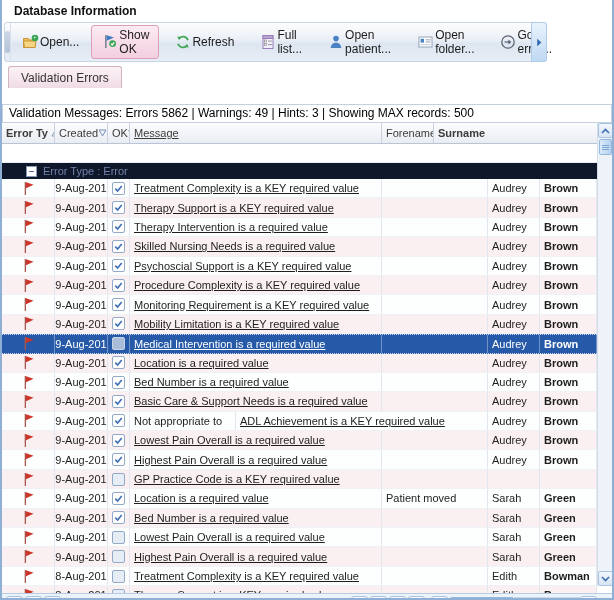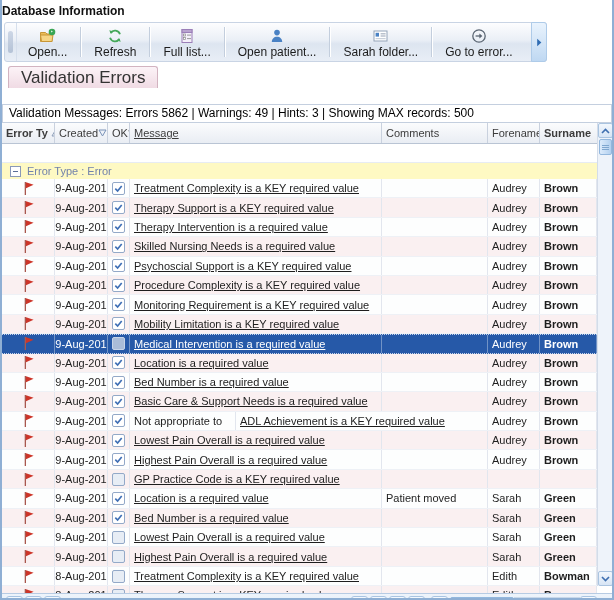--- a/index.html
+++ b/index.html
@@ -1,59 +1,59 @@
 <!DOCTYPE html>
 <html><head>
 <meta charset="utf-8">
 <style>
   html,body{margin:0;padding:0;background:#f4f6f9;}
   *{box-sizing:border-box;font-family:"Liberation Sans",sans-serif;}
   .win{position:relative;width:614px;height:600px;background:#fff;
        border-left:2px solid #8fafd4;border-right:2px solid #8fafd4;border-bottom:2px solid #8fafd4;
        overflow:hidden;}
   
-  .title{height:22px;line-height:22px;padding-left:0;font-size:12px;font-weight:bold;color:#111;background:#fff;}
+  .title{height:22px;line-height:22px;padding-left:12px;font-size:12px;font-weight:bold;color:#111;background:#fff;}
   
   .tbwrap{height:40px;position:relative;background:#fff;}
   .toolbar{position:absolute;left:2px;top:0;height:40px;width:543px;display:flex;align-items:stretch;
            background:linear-gradient(180deg,#fdfdfe 0%,#eaeff6 45%,#dde5f0 55%,#e8eef6 100%);
            border:1px solid #c9d4e4;border-radius:3px;}
   .grip{width:12px;display:flex;align-items:center;justify-content:center;border-right:1px solid #d6dfec;}
   .grip i{display:block;width:5px;height:22px;border-radius:3px;background:linear-gradient(180deg,#cdd7e6,#b4c2d6);}
-  .tbtn{display:flex;flex-direction:column;align-items:center;justify-content:flex-start;gap:1px;
+  .tbtn{display:flex;align-items:center;justify-content:flex-end;gap:1px;
         padding:2px 9px 3px 9px;font-size:12px;color:#1c1c1c;border:1px solid transparent;border-radius:3px;margin:2px 1px;cursor:default;}
   .tbtn svg{display:block;}
   .tbtn.pressed{background:linear-gradient(180deg,#fcebf3,#f3cfdf);border-color:#dc9fb8;}
   .tsep{width:1px;background:#c3cedd;margin:4px 2px;box-shadow:1px 0 0 #fff;}
   .tb-overflow{position:absolute;left:529px;top:0;width:16px;height:40px;border-radius:0 3px 3px 0;
         background:linear-gradient(180deg,#e9f3fd,#bfd8f2);border:1px solid #aecbe9;display:flex;align-items:center;justify-content:center;}
   
   .tabrow{height:26px;padding:4px 0 0 6px;background:#fff;display:flex;}
-  .tab{height:22px;padding:0 12px;display:flex;align-items:center;font-size:17px;color:#333;
+  .tab{height:22px;padding:0 12px;display:flex;align-items:center;font-size:12px;color:#333;
        background:linear-gradient(180deg,#fcf3f7,#f0dbe4);border:1px solid #d2b3c0;border-bottom:none;border-radius:3px 3px 0 0;}
   
   .msgbar{height:19px;border:1px solid #c4cfdf;background:#fff;font-size:12px;color:#000;
           line-height:17px;padding-left:6px;white-space:nowrap;overflow:hidden;margin-top:16px;}
   
   .grid{position:relative;height:470px;background:#fff;overflow:hidden;}
   .ghead{display:flex;width:595px;height:21px;background:linear-gradient(180deg,#fbfcfd,#e9edf3);
          border-bottom:1px solid #b9c4d4;font-size:11px;color:#3c3c3c;}
   .hcell{display:flex;align-items:center;padding:0 4px;border-right:1px solid #c9d1de;white-space:nowrap;overflow:hidden;}
   .c-type{width:53px;flex:none;font-weight:bold;}
   .c-created{width:53px;flex:none;}
   .c-ok{width:22px;flex:none;}
   .c-msg{width:252px;flex:none;text-decoration:underline;}
   .c-comments{width:106px;flex:none;}
   .c-forename{width:52px;flex:none;}
   .c-surname{width:57px;flex:none;border-right:none;font-weight:bold;}
   .sortglyph{margin-left:3px;}
   .filterglyph{margin-left:auto;}
   .gbody{width:595px;height:449px;overflow:hidden;}
   .ggap{height:18px;background:#fff;}
-  .grouprow{height:17px;display:flex;align-items:center;font-size:11px;color:#7182ab;border-top:1px solid #e7ecf3;padding-left:8px;gap:6px;background:#fef9c3;}
+  .grouprow{height:17px;display:flex;align-items:center;font-size:11px;color:#7182ab;border-top:1px solid #e7ecf3;padding-left:24px;gap:6px;background:#0f172a;}
   .gbox{width:11px;height:11px;border:1px solid #8a99b8;background:#fff;position:relative;flex:none;}
   .gbox:before{content:"";position:absolute;left:2px;right:2px;top:4px;height:1px;background:#5c6f96;}
   .grow{display:flex;height:19.4px;background:#fdfefe;border-bottom:1px solid #eef1f6;font-size:11px;color:#1e1e1e;}
   .grow.alt{background:#faf0f1;}
   .grow.sel{background:#2659a8;color:#fff;border-top:1px dotted #c7d4ea;border-bottom:1px dotted #c7d4ea;}
   .gcell{display:flex;align-items:center;padding:0 4px;border-right:1px solid #e2e6ee;white-space:nowrap;overflow:hidden;}
   .grow.sel .gcell{border-right-color:rgba(255,255,255,.35);}
   .gcell.c-type{justify-content:center;}
   .gcell.c-created{justify-content:center;padding:0 2px;}
   .gcell.c-ok{justify-content:center;padding:0;}
@@ -98,20 +98,31 @@
           <svg width="17" height="16" viewBox="0 0 17 16">
               <path d="M1.5 4.5h5l1.5 1.5h5v7.5h-11.5z" fill="#edbd59" stroke="#c79636" stroke-width="1"></path>
               <path d="M1.5 7h12.5l-1 6.5H2.5z" fill="#f6d584" stroke="#c79636" stroke-width="1"></path>
               <circle cx="13" cy="4" r="3.3" fill="#3aa655"></circle>
               <path d="M11.6 4.4h2l-1-1.6z" fill="#fff" transform="rotate(90 12.8 3.8)"></path>
             </svg>
         </span>
         <span>Open...</span>
       </div>
 
+      <div class="tbtn pressed">
+        <span>
+          <svg width="17" height="16" viewBox="0 0 17 16">
+              <rect x="4" y="1" width="1.6" height="13" fill="#7f8795"></rect>
+              <path d="M5.6 1.2 L13 3.6 L5.6 6.8 Z" fill="#3d7ac2"></path>
+              <circle cx="11.6" cy="9.6" r="3.4" fill="#3aa655"></circle>
+              <path d="M10 9.6 l1.2 1.3 2-2.6" stroke="#fff" stroke-width="1.3" fill="none"></path>
+            </svg>
+        </span>
+        <span>Show OK</span>
+      </div>
 
       <div class="tsep"></div>
 
       <div class="tbtn">
         <span>
           <svg width="16" height="16" viewBox="0 0 16 16" fill="none">
               <path d="M13 6.2A5.3 5.3 0 0 0 3.6 5" stroke="#45a85a" stroke-width="1.8"></path>
               <path d="M3 9.8A5.3 5.3 0 0 0 12.4 11" stroke="#45a85a" stroke-width="1.8"></path>
               <path d="M2.2 2.2 L3.8 5.8 L6.6 3.4 Z" fill="#45a85a"></path>
               <path d="M13.8 13.8 L12.2 10.2 L9.4 12.6 Z" fill="#45a85a"></path>
@@ -153,21 +164,21 @@
       <div class="tbtn">
         <span>
           <svg width="17" height="16" viewBox="0 0 17 16">
               <rect x="2" y="3" width="13" height="10" fill="#fff" stroke="#93a3b8"></rect>
               <rect x="3.6" y="4.8" width="3.4" height="3.8" fill="#4a82c4"></rect>
               <rect x="8.6" y="5.2" width="5" height="1.2" fill="#a8b2c0"></rect>
               <rect x="8.6" y="7.4" width="5" height="1.2" fill="#a8b2c0"></rect>
               <rect x="3.6" y="10" width="10" height="1.2" fill="#c9d0da"></rect>
             </svg>
         </span>
-        <span>Sarah folder...</span>
+        <span>Open folder...</span>
       </div>
 
       <div class="tsep"></div>
 
       <div class="tbtn">
         <span>
           <svg width="16" height="16" viewBox="0 0 16 16" fill="none">
               <circle cx="8" cy="8" r="6.2" stroke="#5a6572" stroke-width="1.3"></circle>
               <path d="M4.6 8h5" stroke="#5a6572" stroke-width="1.3"></path>
               <path d="M8.4 5.4 L11.4 8 L8.4 10.6 Z" fill="#5a6572"></path>
@@ -210,23 +221,20 @@
               <path d="M1 1 H8 L4.5 7 Z" fill="#eef2f8" stroke="#7a93b8"></path>
             </svg>
         </span>
       </div>
       <div class="hcell c-ok">
         <span>OK?</span>
       </div>
       <div class="hcell c-msg">
         <span>Message</span>
       </div>
-      <div class="hcell c-comments">
-        <span>Comments</span>
-      </div>
       <div class="hcell c-forename">
         <span>Forename</span>
       </div>
       <div class="hcell c-surname">
         <span>Surname</span>
       </div>
     </div>
 
     <div class="gbody" id="grid-rows">
       <div class="ggap"></div>

